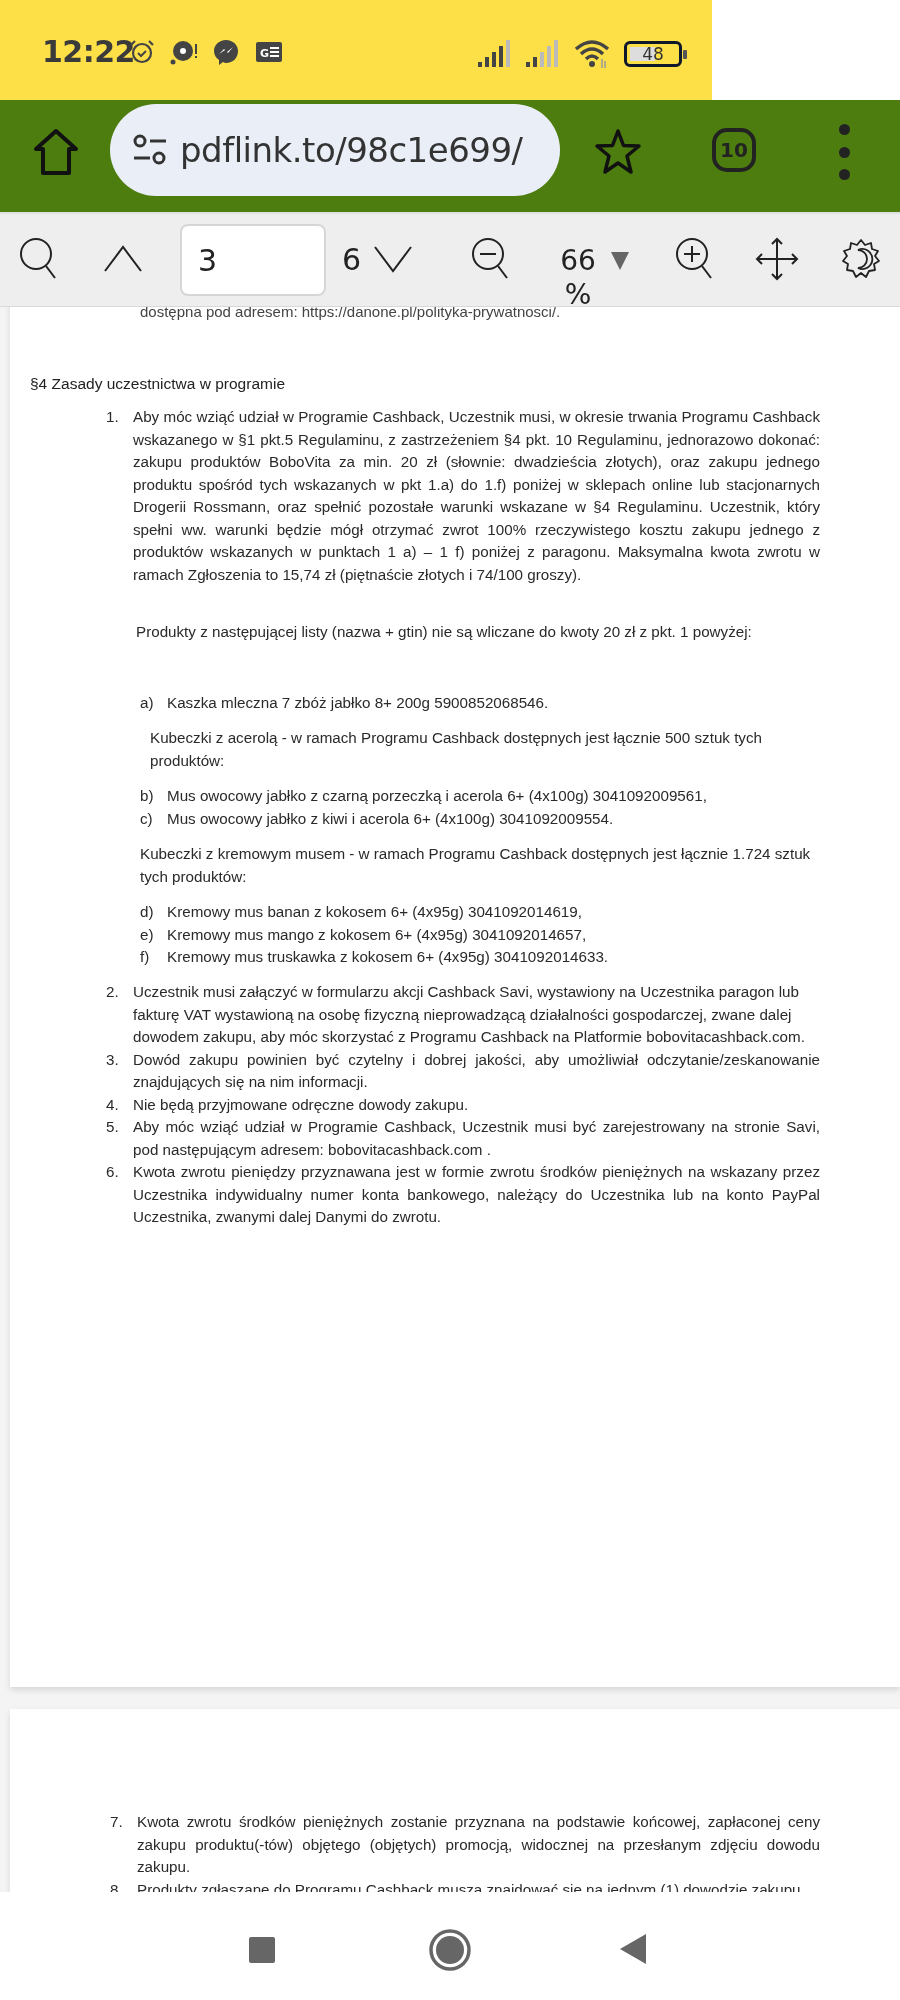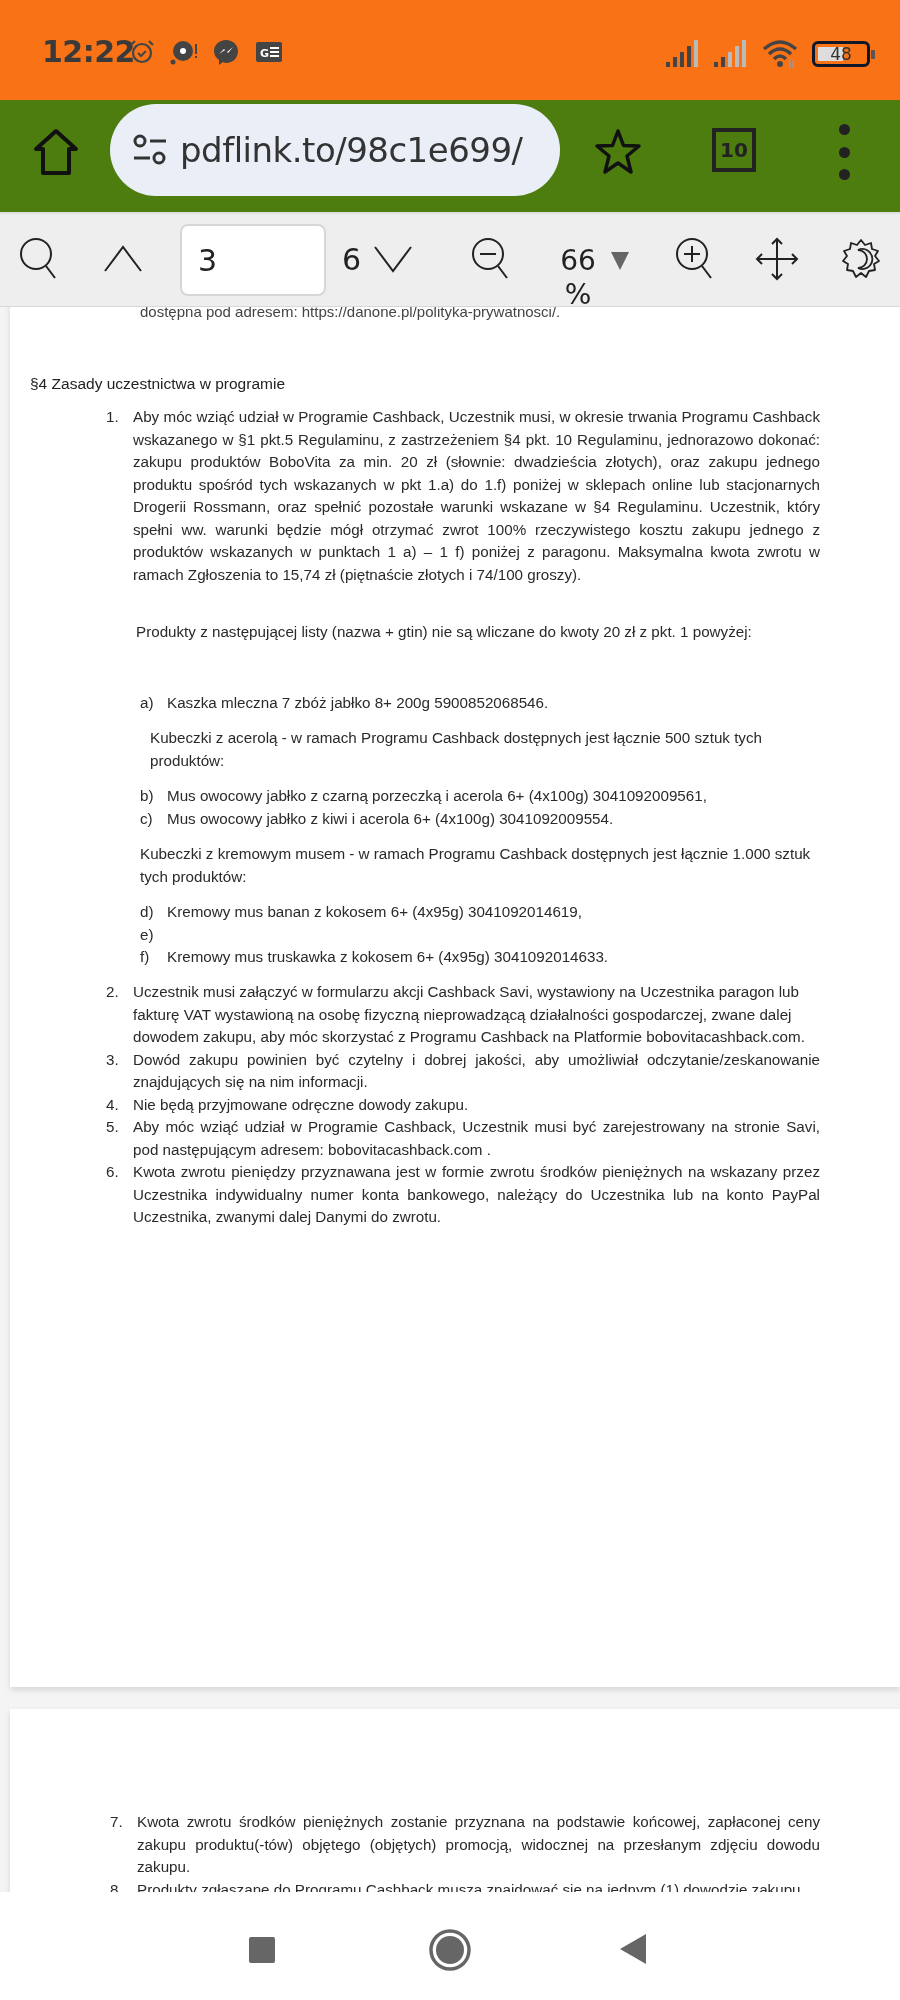--- a/index.html
+++ b/index.html
@@ -1,36 +1,36 @@
 <!DOCTYPE html>
 <html><head>
 <meta charset="utf-8">
 <style>
   * { box-sizing: border-box; margin: 0; padding: 0; }
   html, body { width: 900px; height: 2000px; overflow: hidden; background: #ffffff; }
   body { font-family: "Liberation Sans", sans-serif; color: #222; position: relative; }
 
   
-  .statusbar { position: absolute; left: 0; top: 0; width: 900px; height: 100px; background: #f97316; }
+  .statusbar { position: absolute; left: 0; top: 0; width: 712px; height: 100px; background: #fde047; }
   .sb-time { position: absolute; left: 42px; top: 34px; font-size: 30px; font-weight: bold; color: #3a3a3a; font-family: "DejaVu Sans", sans-serif; letter-spacing: -0.5px; }
   .sb-icon { position: absolute; top: 38px; width: 28px; height: 28px; }
   .sb-right { position: absolute; right: 30px; top: 38px; height: 32px; display: flex; align-items: center; gap: 14px; }
   .battery { width: 58px; height: 26px; border: 3px solid #0f172a; border-radius: 6px; position: relative; display: flex; align-items: center; justify-content: center; font-size: 17px; color: #333; font-family: "DejaVu Sans", sans-serif; }
   .battery::after { content: ""; position: absolute; right: -8px; top: 6px; width: 4px; height: 9px; background: #555; border-radius: 1px; }
   .battery .fill { position: absolute; left: 3px; top: 3px; bottom: 3px; width: 48%; background: #ddd; z-index: 0; }
   .battery span { position: relative; z-index: 1; }
 
   
   .addrbar { position: absolute; left: 0; top: 100px; width: 900px; height: 112px; background: #4d7c0f; }
   .home-btn { position: absolute; left: 28px; top: 24px; width: 56px; height: 56px; display: flex; align-items: center; justify-content: center; cursor: pointer; }
   .url-pill { position: absolute; left: 110px; top: 4px; width: 450px; height: 92px; background: #eaeff7; border-radius: 46px; display: flex; align-items: center; padding-left: 20px; cursor: text; }
   .url-pill .tune { width: 40px; height: 40px; margin-right: 10px; }
   .url-text { font-size: 34px; color: #333; font-family: "DejaVu Sans", sans-serif; letter-spacing: -0.5px; white-space: nowrap; }
   .star-btn { position: absolute; left: 592px; top: 26px; width: 52px; height: 52px; cursor: pointer; }
-  .tabs-btn { position: absolute; left: 712px; top: 28px; width: 44px; height: 44px; border: 4px solid #222; border-radius: 1px; display: flex; align-items: center; justify-content: center; font-size: 20px; font-weight: bold; color: #222; cursor: pointer; font-family: "DejaVu Sans", sans-serif; }
+  .tabs-btn { position: absolute; left: 712px; top: 28px; width: 44px; height: 44px; border: 4px solid #222; border-radius: 15px; display: flex; align-items: center; justify-content: center; font-size: 20px; font-weight: bold; color: #222; cursor: pointer; font-family: "DejaVu Sans", sans-serif; }
   .menu-btn { position: absolute; left: 830px; top: 24px; width: 28px; height: 56px; display: flex; flex-direction: column; align-items: center; justify-content: space-between; cursor: pointer; }
   .menu-btn i { width: 11px; height: 11px; border-radius: 50%; background: #222; display: block; }
 
   
   .pdfbar { position: absolute; left: 0; top: 212px; width: 900px; height: 95px; background: #eeeeee; border-top: 2px solid #e0e0e0; border-bottom: 1px solid #d8d8d8; }
   .tb-btn { position: absolute; top: 20px; width: 50px; height: 50px; cursor: pointer; display: flex; align-items: center; justify-content: center; }
   .page-input { position: absolute; left: 180px; top: 10px; width: 146px; height: 72px; background: #fff; border: 2px solid #d6d6d6; border-radius: 8px; font-size: 30px; padding-left: 16px; font-family: "DejaVu Sans", sans-serif; color: #222; outline: none; }
   .page-total { position: absolute; left: 342px; top: 28px; font-size: 30px; color: #222; font-family: "DejaVu Sans", sans-serif; }
   .zoom-val { position: absolute; left: 556px; top: 30px; width: 44px; text-align: center; font-size: 28px; line-height: 34px; color: #222; font-family: "DejaVu Sans", sans-serif; cursor: pointer; }
   .zoom-caret { position: absolute; left: 611px; top: 38px; width: 0; height: 0; border-left: 9px solid transparent; border-right: 9px solid transparent; border-top: 18px solid #666; cursor: pointer; }
@@ -228,30 +228,31 @@
         <span class="num">b)</span>
         <span>Mus owocowy jabłko z czarną porzeczką i acerola 6+ (4x100g) 3041092009561,</span>
       </div>
       <div class="sub-item">
         <span class="num">c)</span>
         <span>Mus owocowy jabłko z kiwi i acerola 6+ (4x100g) 3041092009554.</span>
       </div>
     </div>
 
     <div class="blk" style="top:556px">
-      <div class="para" style="margin-left:34px">Kubeczki z kremowym musem - w ramach Programu Cashback dostępnych jest łącznie 1.000 sztuk tych produktów:</div>
+      <div class="para" style="margin-left:34px">Kubeczki z kremowym musem - w ramach Programu Cashback dostępnych jest łącznie 1.724 sztuk tych produktów:</div>
     </div>
 
     <div class="blk" style="top:614px">
       <div class="sub-item">
         <span class="num">d)</span>
         <span>Kremowy mus banan z kokosem 6+ (4x95g) 3041092014619,</span>
       </div>
       <div class="sub-item">
         <span class="num">e)</span>
+        <span>Kremowy mus mango z kokosem 6+ (4x95g) 3041092014657,</span>
       </div>
       <div class="sub-item">
         <span class="num">f)</span>
         <span>Kremowy mus truskawka z kokosem 6+ (4x95g) 3041092014633.</span>
       </div>
     </div>
 
     <div class="blk" style="top:694px">
       <div class="ol-item">
         <span class="num">2.</span>

